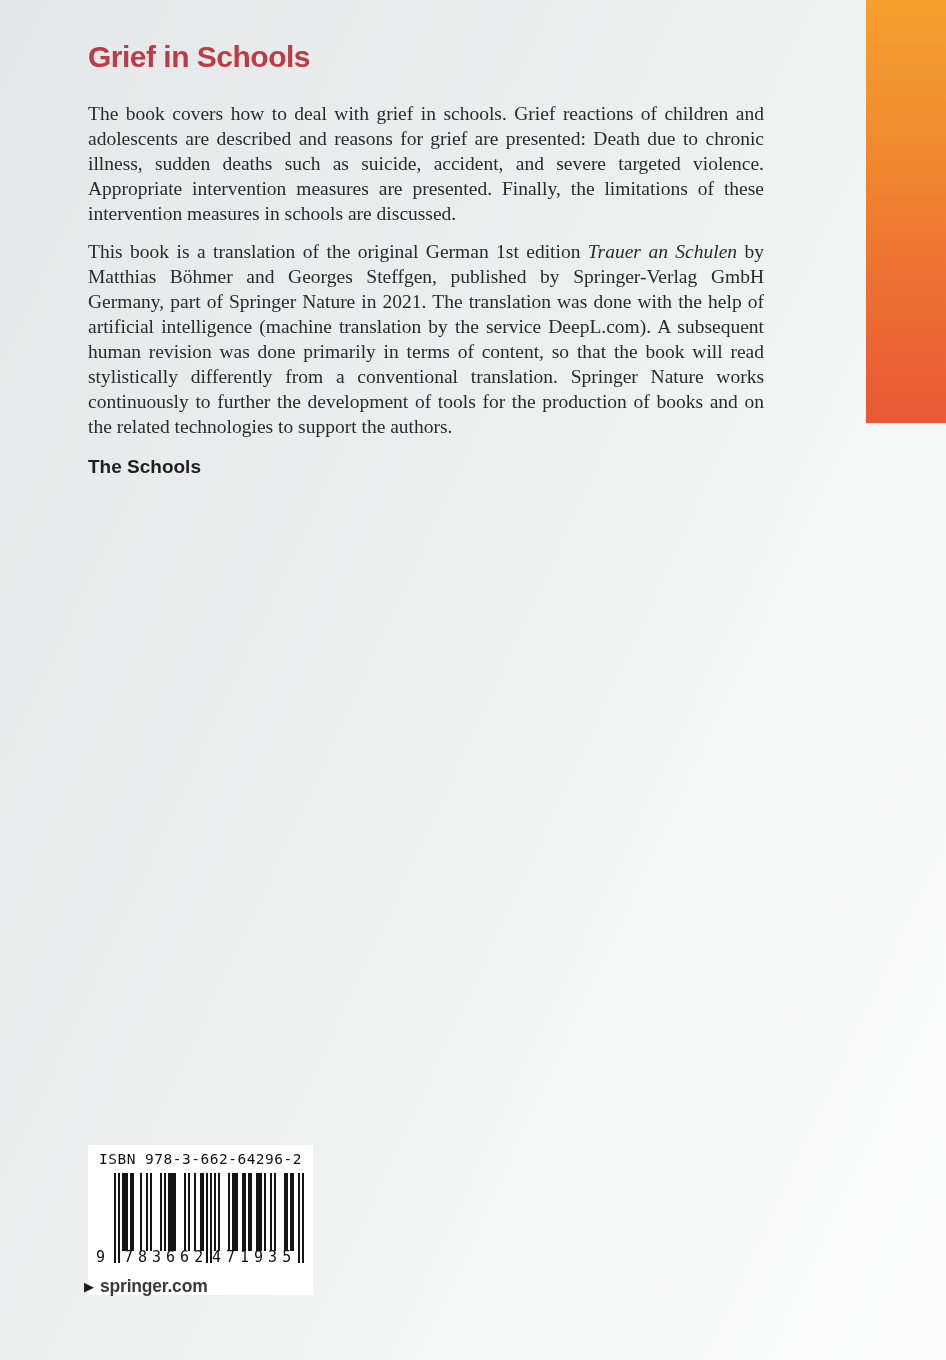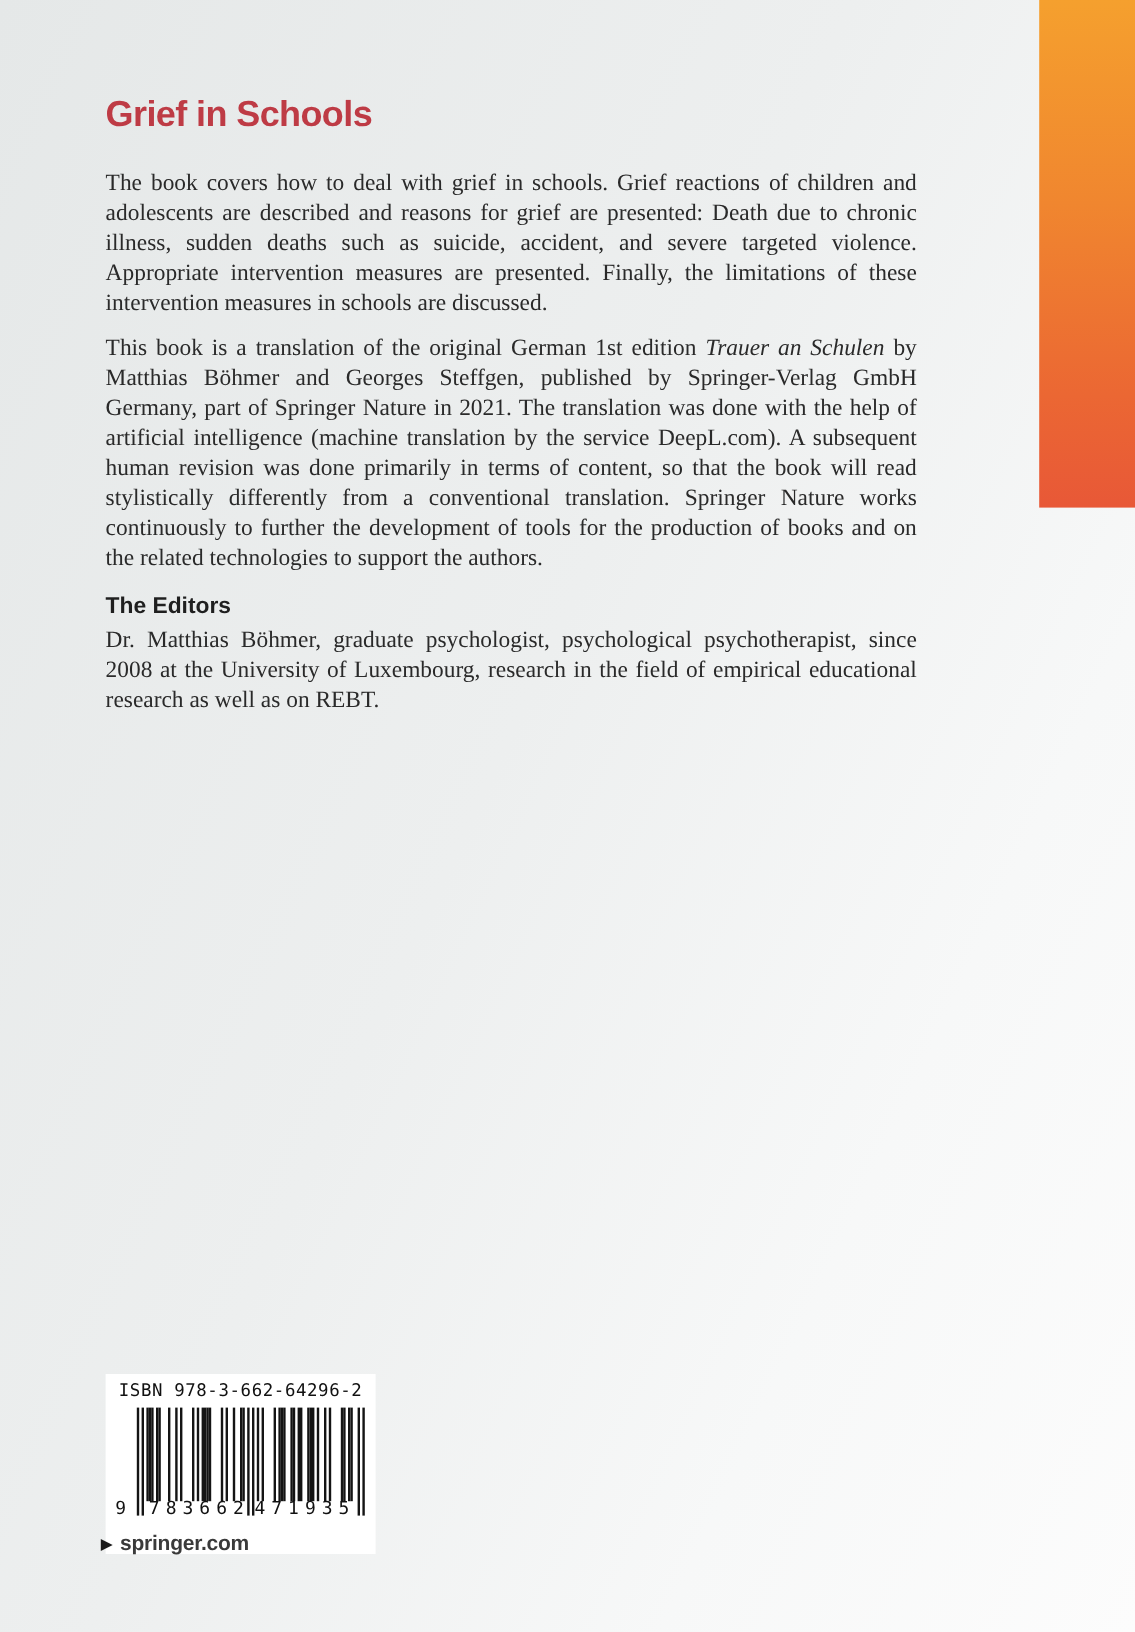--- a/index.html
+++ b/index.html
@@ -13,21 +13,21 @@
     font-family:"Liberation Serif", serif;
   }
   .stripe {
     position:absolute; top:0; left:866px; width:80px; height:423px;
     background:linear-gradient(180deg, #F5A02E 0%, #F0862F 40%, #EB6733 78%, #E85837 100%);
   }
   .content {
     position:absolute; top:0; left:88px; width:676px;
   }
   h1.title {
-    margin:79px 0 27px 0;
+    margin:40px 0 27px 0;
     font-family:"Liberation Sans", sans-serif;
     font-weight:bold;
     font-size:30px;
     letter-spacing:-0.5px;
     color:#BE3B45;
   }
   p.body {
     font-size:19.5px;
     line-height:25px;
     color:#2A2A2A;
@@ -94,23 +94,22 @@
 
   <div class="stripe"></div>
 
   <div class="content">
     <h1 class="title">Grief in Schools</h1>
 
     <p class="body">The book covers how to deal with grief in schools. Grief reactions of children and adolescents are described and reasons for grief are presented: Death due to chronic illness, sudden deaths such as suicide, accident, and severe targeted violence. Appropriate intervention measures are presented. Finally, the limitations of these intervention measures in schools are discussed.</p>
 
     <p class="body"><span>This book is a translation of the original German 1st edition </span><em>Trauer an Schulen</em><span> by Matthias Böhmer and Georges Steffgen, published by Springer-Verlag GmbH Germany, part of Springer Nature in 2021. The translation was done with the help of artificial intelligence (machine translation by the service DeepL.com). A subsequent human revision was done primarily in terms of content, so that the book will read stylistically differently from a conventional translation. Springer Nature works continuously to further the development of tools for the production of books and on the related technologies to support the authors.</span></p>
 
-    <h2 class="editors-heading">The Editors</h2>
+    <h2 class="editors-heading">The Schools</h2>
 
-    <p class="body editor">Dr. Matthias Böhmer, graduate psychologist, psychological psychotherapist, since 2008 at the University of Luxembourg, research in the field of empirical educational research as well as on REBT.</p>
 
   </div>
 
   <div class="barcode-box">
     <div class="isbn-label">ISBN 978-3-662-64296-2</div>
     <div class="bars" id="bars"><span class="on guard"></span><span class="guard"></span><span class="on guard"></span><span></span><span class="on"></span><span class="on"></span><span class="on"></span><span></span><span class="on"></span><span class="on"></span><span></span><span></span><span></span><span class="on"></span><span></span><span></span><span class="on"></span><span></span><span class="on"></span><span></span><span></span><span></span><span></span><span class="on"></span><span></span><span class="on"></span><span></span><span class="on"></span><span class="on"></span><span class="on"></span><span class="on"></span><span></span><span></span><span></span><span></span><span class="on"></span><span></span><span class="on"></span><span></span><span></span><span class="on"></span><span></span><span></span><span class="on"></span><span class="on"></span><span class="guard"></span><span class="on guard"></span><span class="guard"></span><span class="on guard"></span><span class="guard"></span><span class="on"></span><span></span><span class="on"></span><span></span><span></span><span></span><span></span><span class="on"></span><span></span><span class="on"></span><span class="on"></span><span class="on"></span><span></span><span></span><span class="on"></span><span class="on"></span><span></span><span class="on"></span><span class="on"></span><span></span><span></span><span class="on"></span><span class="on"></span><span class="on"></span><span></span><span class="on"></span><span></span><span></span><span class="on"></span><span></span><span class="on"></span><span></span><span></span><span></span><span></span><span class="on"></span><span class="on"></span><span></span><span class="on"></span><span class="on"></span><span></span><span></span><span class="on guard"></span><span class="guard"></span><span class="on guard"></span></div>
     <div class="barcode-digits">
       <span class="d-first">9</span>
       <span class="d-g1">783662</span>
       <span class="d-g2">471935</span>

